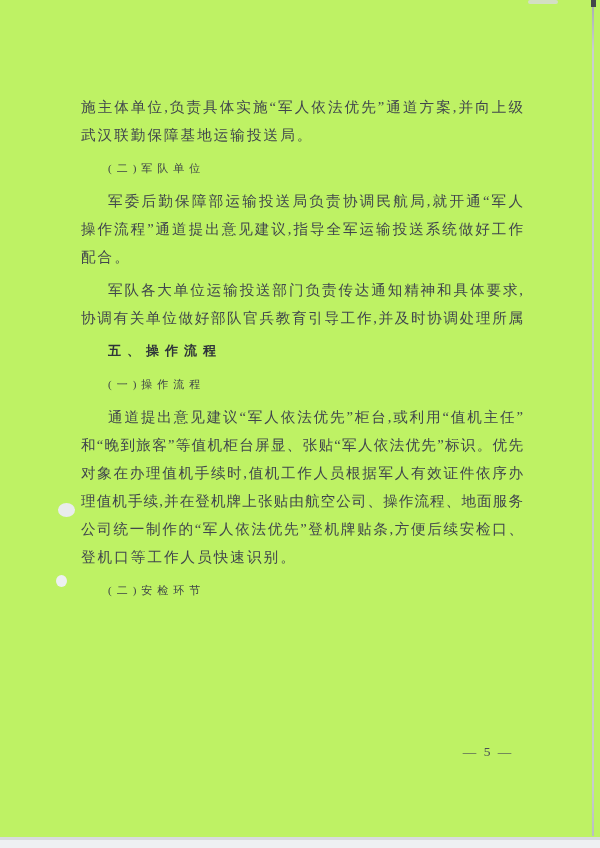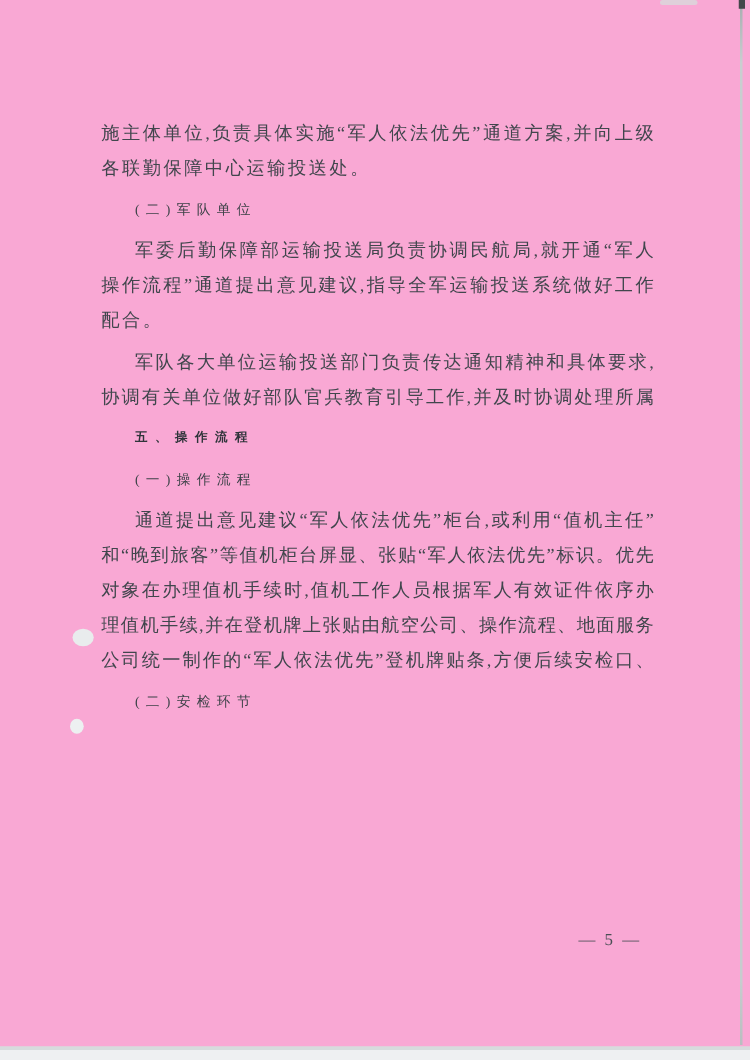--- a/index.html
+++ b/index.html
@@ -6,21 +6,21 @@
   body {
     width: 600px; height: 848px;
     background: #f4f5f6;
     font-family: "Liberation Serif", "DejaVu Serif", serif;
     position: relative;
     overflow: hidden;
   }
   .page {
     position: absolute; left: 0; top: 0;
     width: 600px; height: 848px;
-    background: #f9a8d4;
+    background: #bef264;
   }
   .content {
     position: absolute; left: 81px; top: 93px; width: 442px;
   }
   .para { margin: 0 0 5px 0; }
   .line {
     font-size: 14.6px;
     line-height: 28px;
     height: 28px;
     color: #41464d;
@@ -35,21 +35,21 @@
   }
   .indent { padding-left: 27px; }
   .sub .line {
     letter-spacing: 5px;
     font-size: 11px;
     color: #3d4248;
   }
   .heading .line {
     font-family: "DejaVu Sans", "Liberation Sans", sans-serif;
     font-weight: bold;
-    font-size: 10px;
+    font-size: 13px;
     letter-spacing: 6px;
     color: #2f343a;
   }
   .footer {
     position: absolute; top: 744px; left: 438px; width: 100px;
     text-align: center;
     font-size: 13.5px;
     color: #4a4f55;
     letter-spacing: 2px;
   }
@@ -77,21 +77,21 @@
 </style>
 </head>
 <body>
 
 <div class="page">
 
   <div class="content">
 
     <div class="para">
       <div class="line full">施主体单位,负责具体实施“军人依法优先”通道方案,并向上级</div>
-      <div class="line">各联勤保障中心运输投送处。</div>
+      <div class="line">武汉联勤保障基地运输投送局。</div>
     </div>
 
     <div class="para sub">
       <div class="line indent">(二)军队单位</div>
     </div>
 
     <div class="para">
       <div class="line full indent">军委后勤保障部运输投送局负责协调民航局,就开通“军人</div>
       <div class="line full">操作流程”通道提出意见建议,指导全军运输投送系统做好工作</div>
       <div class="line">配合。</div>
@@ -110,20 +110,21 @@
     <div class="para sub">
       <div class="line indent">(一)操作流程</div>
     </div>
 
     <div class="para">
       <div class="line full indent">通道提出意见建议“军人依法优先”柜台,或利用“值机主任”</div>
       <div class="line full">和“晚到旅客”等值机柜台屏显、张贴“军人依法优先”标识。优先</div>
       <div class="line full">对象在办理值机手续时,值机工作人员根据军人有效证件依序办</div>
       <div class="line full">理值机手续,并在登机牌上张贴由航空公司、操作流程、地面服务</div>
       <div class="line full">公司统一制作的“军人依法优先”登机牌贴条,方便后续安检口、</div>
+      <div class="line">登机口等工作人员快速识别。</div>
     </div>
 
     <div class="para sub">
       <div class="line indent">(二)安检环节</div>
     </div>
 
   </div>
 
   <div class="footer">— 5 —</div>
 

